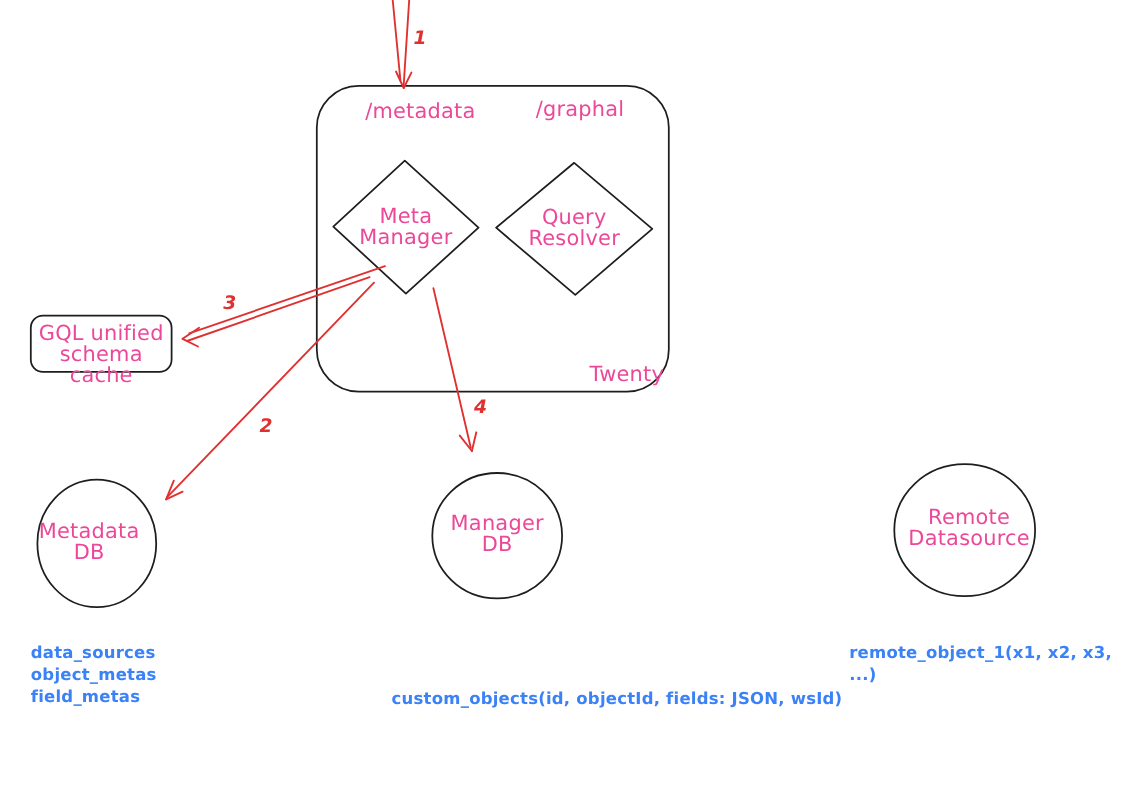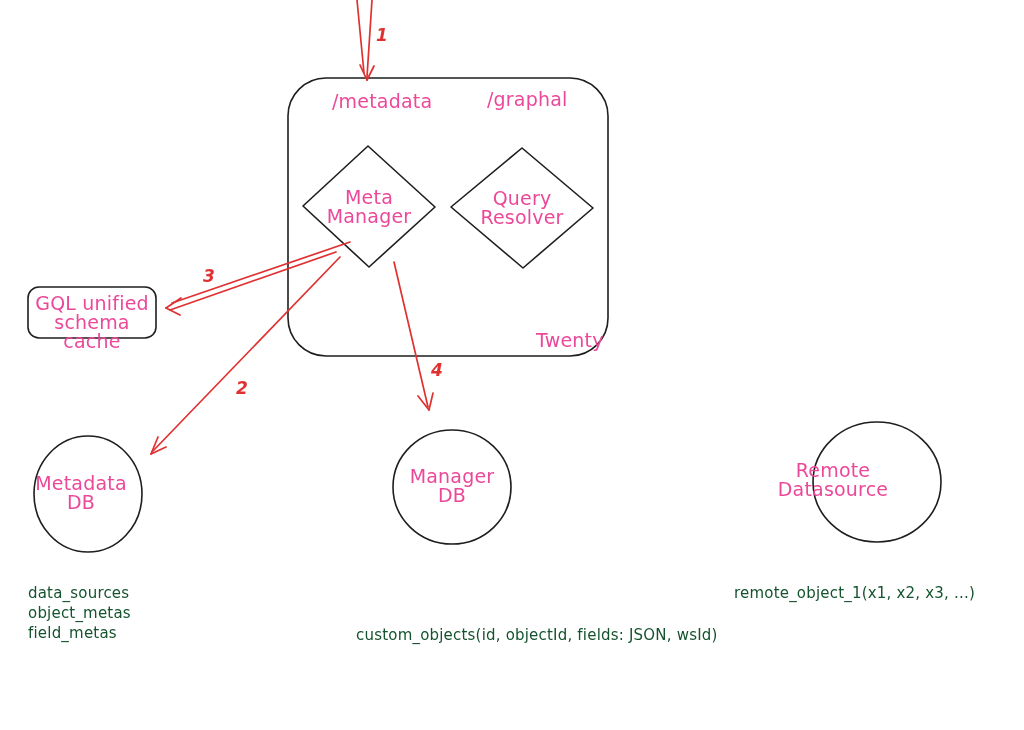--- a/index.html
+++ b/index.html
@@ -31,25 +31,26 @@
   .label.center { text-align: center; }
   .flow-num {
     position: absolute;
     color: #e03131;
     font-size: 17px;
     font-style: italic;
     font-weight: 600;
   }
   .annot {
     position: absolute;
-    color: #14532d;
+    color: #3b82f6;
     font-size: 15px;
     line-height: 20px;
     white-space: pre-line;
     letter-spacing: 0.2px;
+    font-weight: bold;
   }
 </style>
 </head>
 <body>
 
 <div class="canvas">
 
   <svg width="1024" height="730" viewBox="0 0 1024 730">
     <g fill="none" stroke="#1e1e1e" stroke-width="1.6" stroke-linecap="round" stroke-linejoin="round">
 
@@ -107,27 +108,27 @@
   <div class="label center" style="left:452px; top:189px; width:140px;text-align:center;">Query
 Resolver</div>
 
   <div class="label center" style="left:28px; top:294px; width:128px;">GQL unified
 schema cache</div>
 
   <div class="label center" style="left:33px; top:474px; width:96px;">Metadata
 DB</div>
   <div class="label center" style="left:392px; top:467px; width:120px;">Manager
 DB</div>
-  <div class="label center" style="left:766px; top:461px; width:134px;">Remote
+  <div class="label center" style="left:814px; top:461px; width:134px;">Remote
 Datasource</div>
 
   <div class="flow-num" style="left:376px; top:25px;">1</div>
   <div class="flow-num" style="left:236px; top:378px;">2</div>
   <div class="flow-num" style="left:203px; top:266px;">3</div>
   <div class="flow-num" style="left:431px; top:360px;">4</div>
 
   <div class="annot" style="left:28px; top:583px;">data_sources
 object_metas
 field_metas</div>
   <div class="annot" style="left:332px; top:625px;margin-left:24px;">custom_objects(id, objectId, fields: JSON, wsId)</div>
-  <div class="annot" style="left:734px; top:583px;">remote_object_1(x1, x2, x3, ...)</div>
+  <div class="annot" style="left:772px; top:583px;">remote_object_1(x1, x2, x3, ...)</div>
 
 </div>
 
 </body></html>

